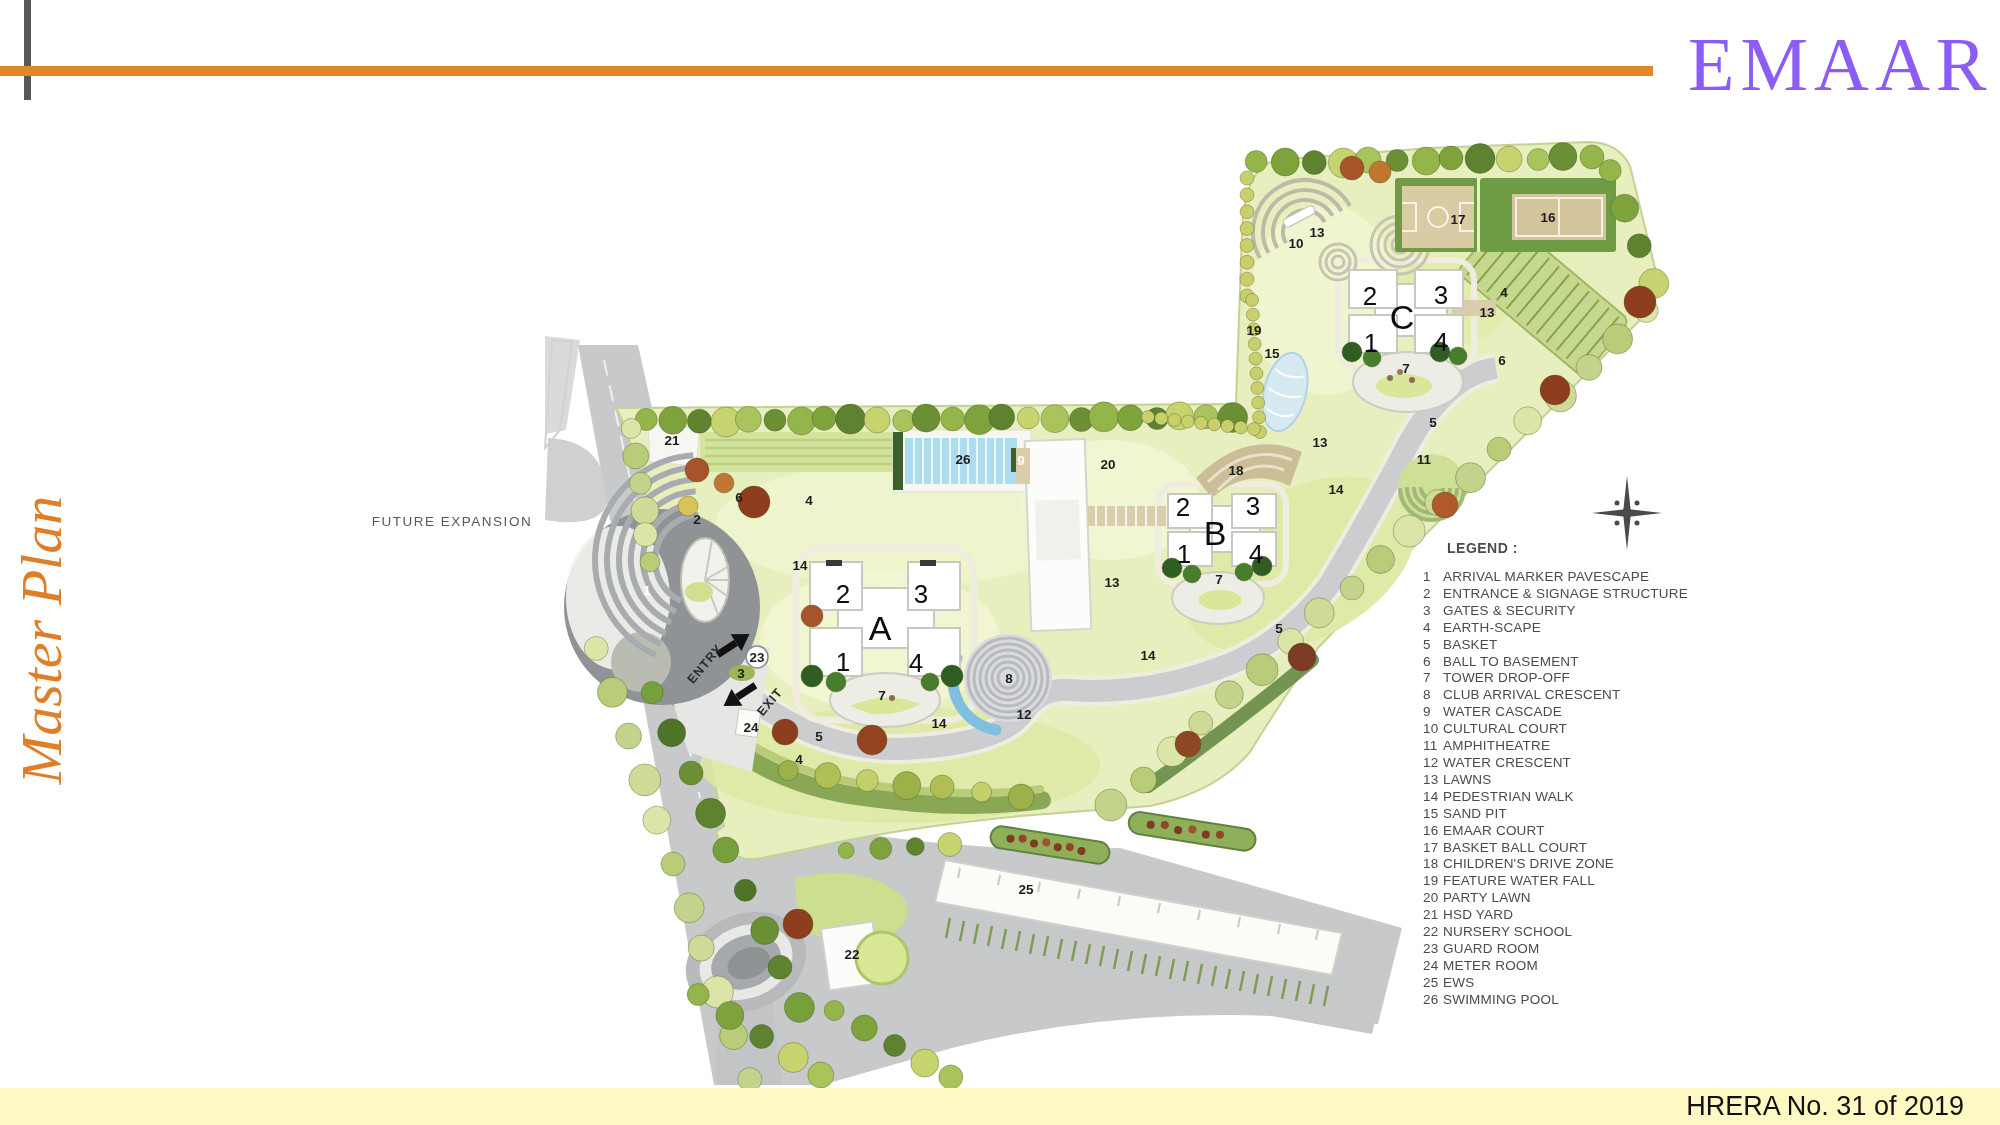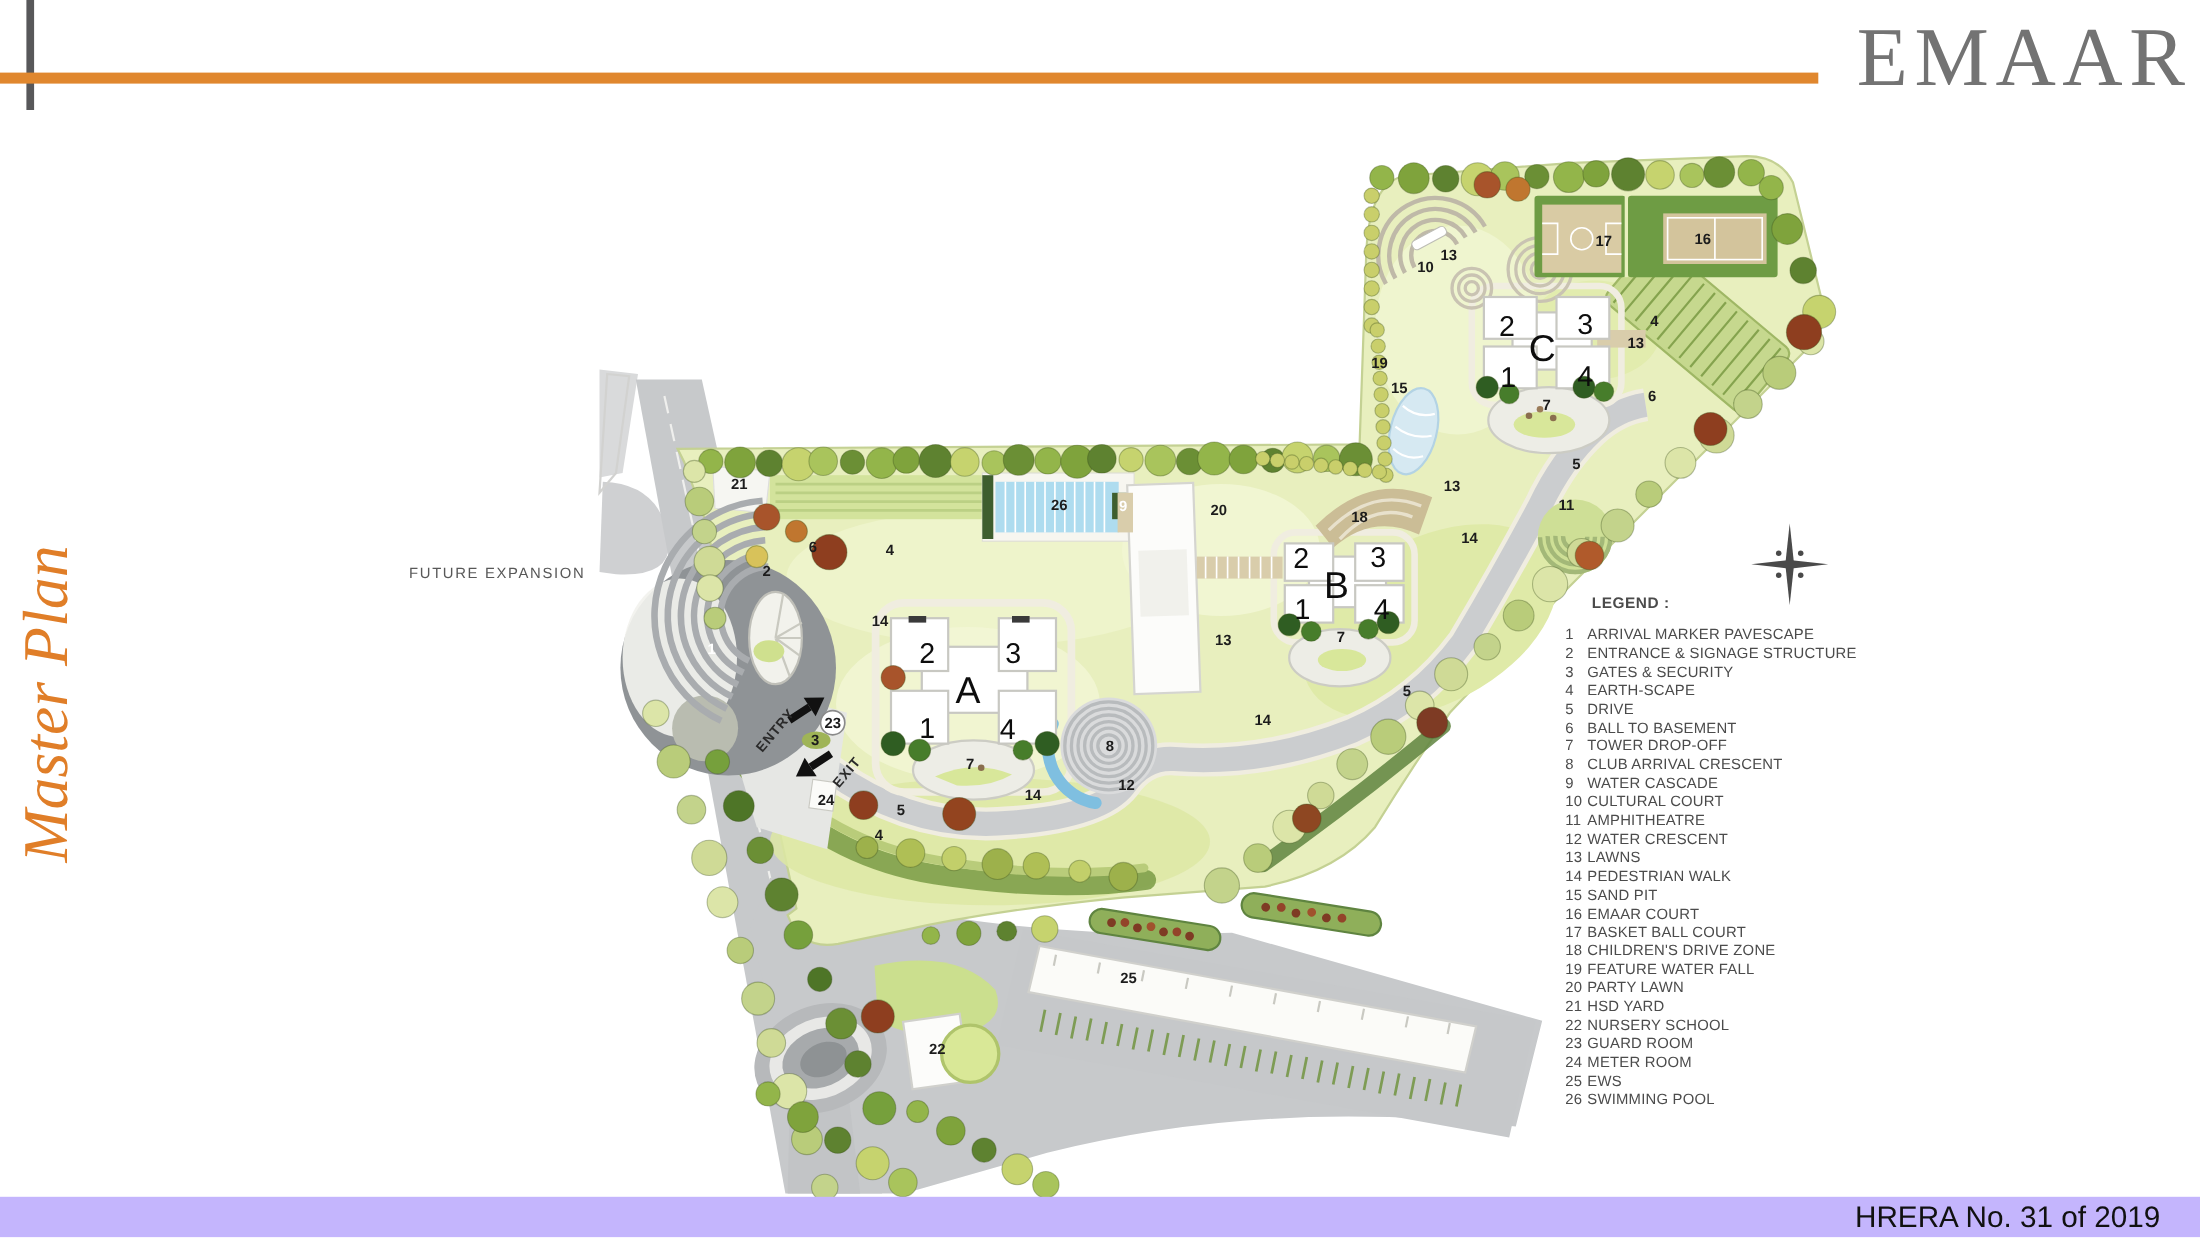--- a/index.html
+++ b/index.html
@@ -1,36 +1,36 @@
 <!DOCTYPE html>
 <html><head>
 <meta charset="utf-8">
 <style>
   html,body{margin:0;padding:0;background:#ffffff;}
   #page{position:relative;width:2000px;height:1125px;background:#ffffff;overflow:hidden;
         font-family:"Liberation Sans",sans-serif;}
   
   .vline{position:absolute;left:24px;top:0;width:7px;height:100px;background:#58585a;}
   .hline{position:absolute;left:0;top:66px;width:1653px;height:10px;background:#e0872e;}
-  .emaar{position:absolute;left:1688px;top:14px;width:290px;
+  .emaar{position:absolute;left:1688px;top:26px;width:290px;
          font-family:"Liberation Serif",serif;font-size:76px;font-weight:400;
-         letter-spacing:6px;color:#737373;line-height:1.0;text-align:right;}
+         letter-spacing:6px;color:#8b5cf6;line-height:1.0;text-align:right;}
   
   .mplan{position:absolute;left:-158px;top:608px;width:400px;height:64px;
          transform:rotate(-90deg);text-align:center;
          font-family:"Liberation Serif",serif;font-style:italic;font-size:58px;
          color:#e07e28;line-height:64px;}
   
   .legend{position:absolute;left:1423px;top:540px;width:270px;color:#4b4b4b;}
   .legend-title{margin:0 0 13px 24px;font-size:14px;letter-spacing:0.5px;font-weight:bold;}
   .legend-row{display:flex;line-height:16.9px;font-size:13.5px;letter-spacing:0.2px;}
   .legend-row .n{width:20px;flex:0 0 20px;}
   .legend-row .lb{flex:1;}
   
-  .footer{position:absolute;left:0;top:1088px;width:2000px;height:37px;background:#c4b5fd;}
+  .footer{position:absolute;left:0;top:1088px;width:2000px;height:37px;background:#fef9c3;}
   .footer .ftext{position:absolute;right:36px;top:0;line-height:37px;font-size:27px;color:#111111;}
   
   #plan{position:absolute;left:0;top:0;width:2000px;height:1125px;}
   text.mnum{font:bold 13.5px "Liberation Sans",sans-serif;fill:#1c1c1c;text-anchor:middle;dominant-baseline:central;}
   text.mnum.white{fill:#ffffff;}
   text.tletter{font:400 34px "Liberation Sans",sans-serif;fill:#0d0d0d;text-anchor:middle;dominant-baseline:central;}
   text.tcorner{font:400 26px "Liberation Sans",sans-serif;fill:#0d0d0d;text-anchor:middle;dominant-baseline:central;}
   text.annot{font:400 13.5px "Liberation Sans",sans-serif;fill:#585858;text-anchor:middle;
              letter-spacing:1.5px;dominant-baseline:central;}
   text.rot{font:600 12.5px "Liberation Sans",sans-serif;fill:#2a2a2a;text-anchor:middle;
@@ -537,21 +537,21 @@
         <div class="legend-row">
           <span class="n">3</span>
           <span class="lb">GATES &amp; SECURITY</span>
         </div>
         <div class="legend-row">
           <span class="n">4</span>
           <span class="lb">EARTH-SCAPE</span>
         </div>
         <div class="legend-row">
           <span class="n">5</span>
-          <span class="lb">DRIVE</span>
+          <span class="lb">BASKET</span>
         </div>
         <div class="legend-row">
           <span class="n">6</span>
           <span class="lb">BALL TO BASEMENT</span>
         </div>
         <div class="legend-row">
           <span class="n">7</span>
           <span class="lb">TOWER DROP-OFF</span>
         </div>
         <div class="legend-row">

